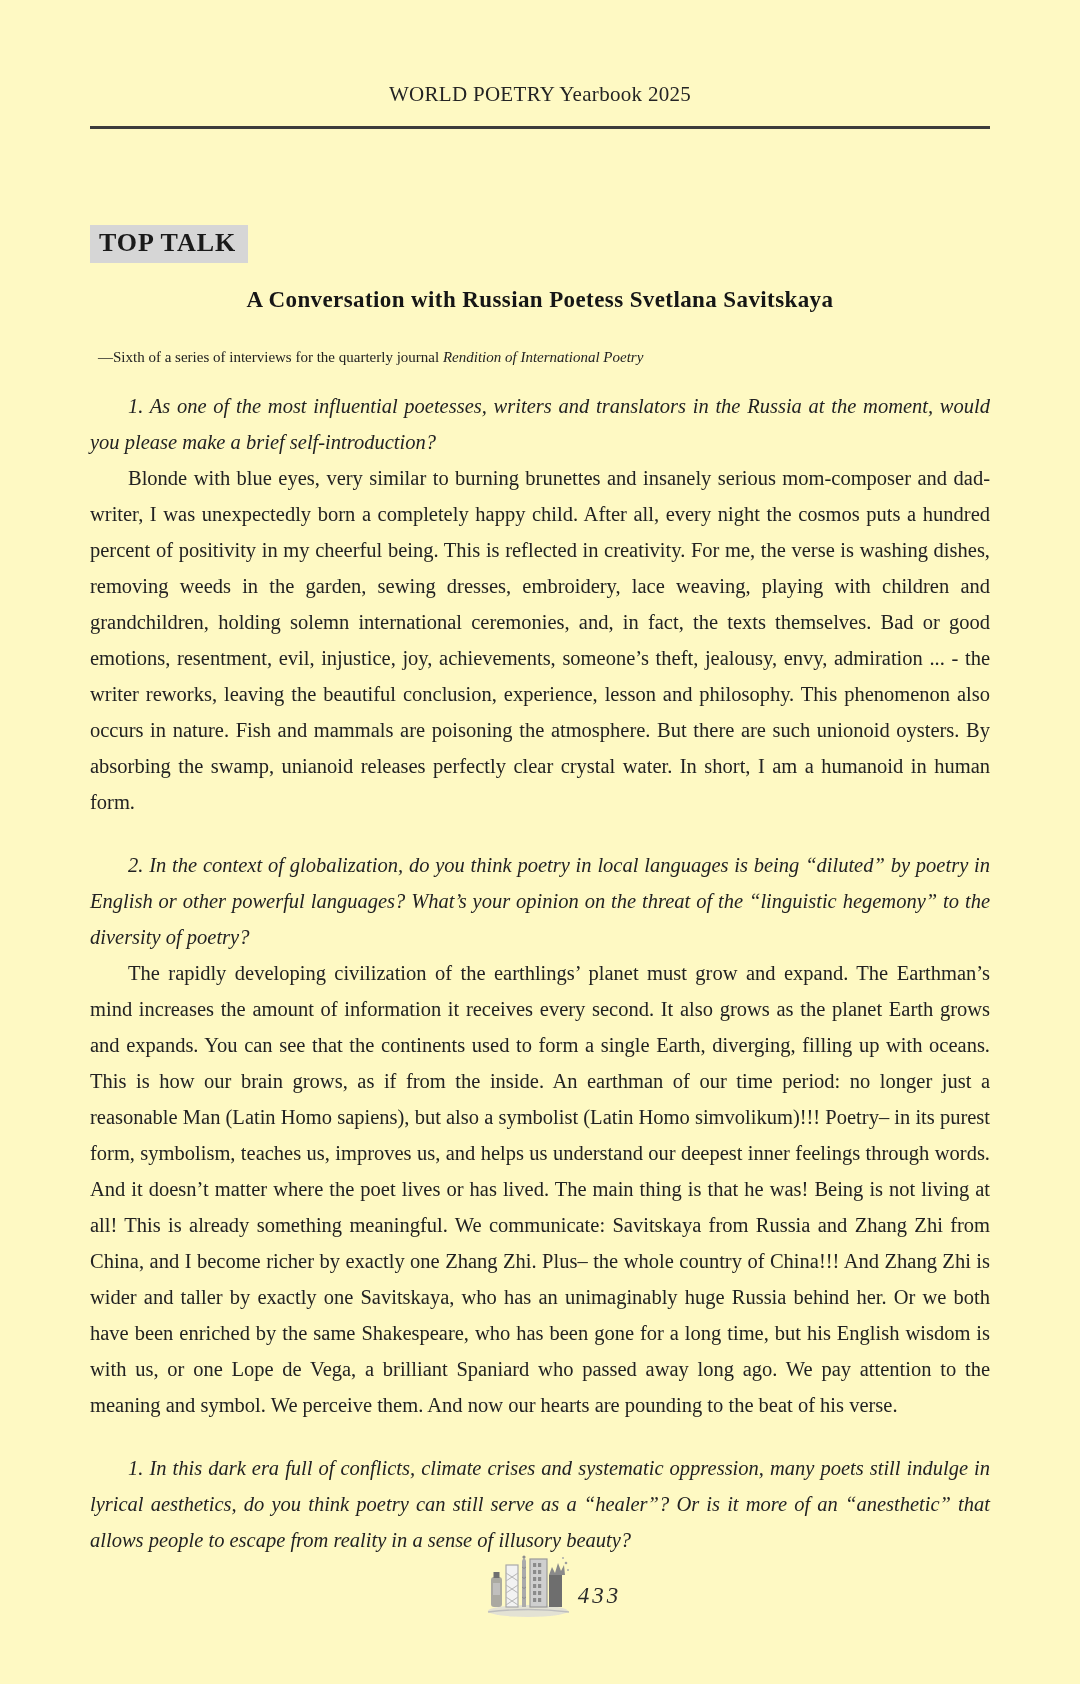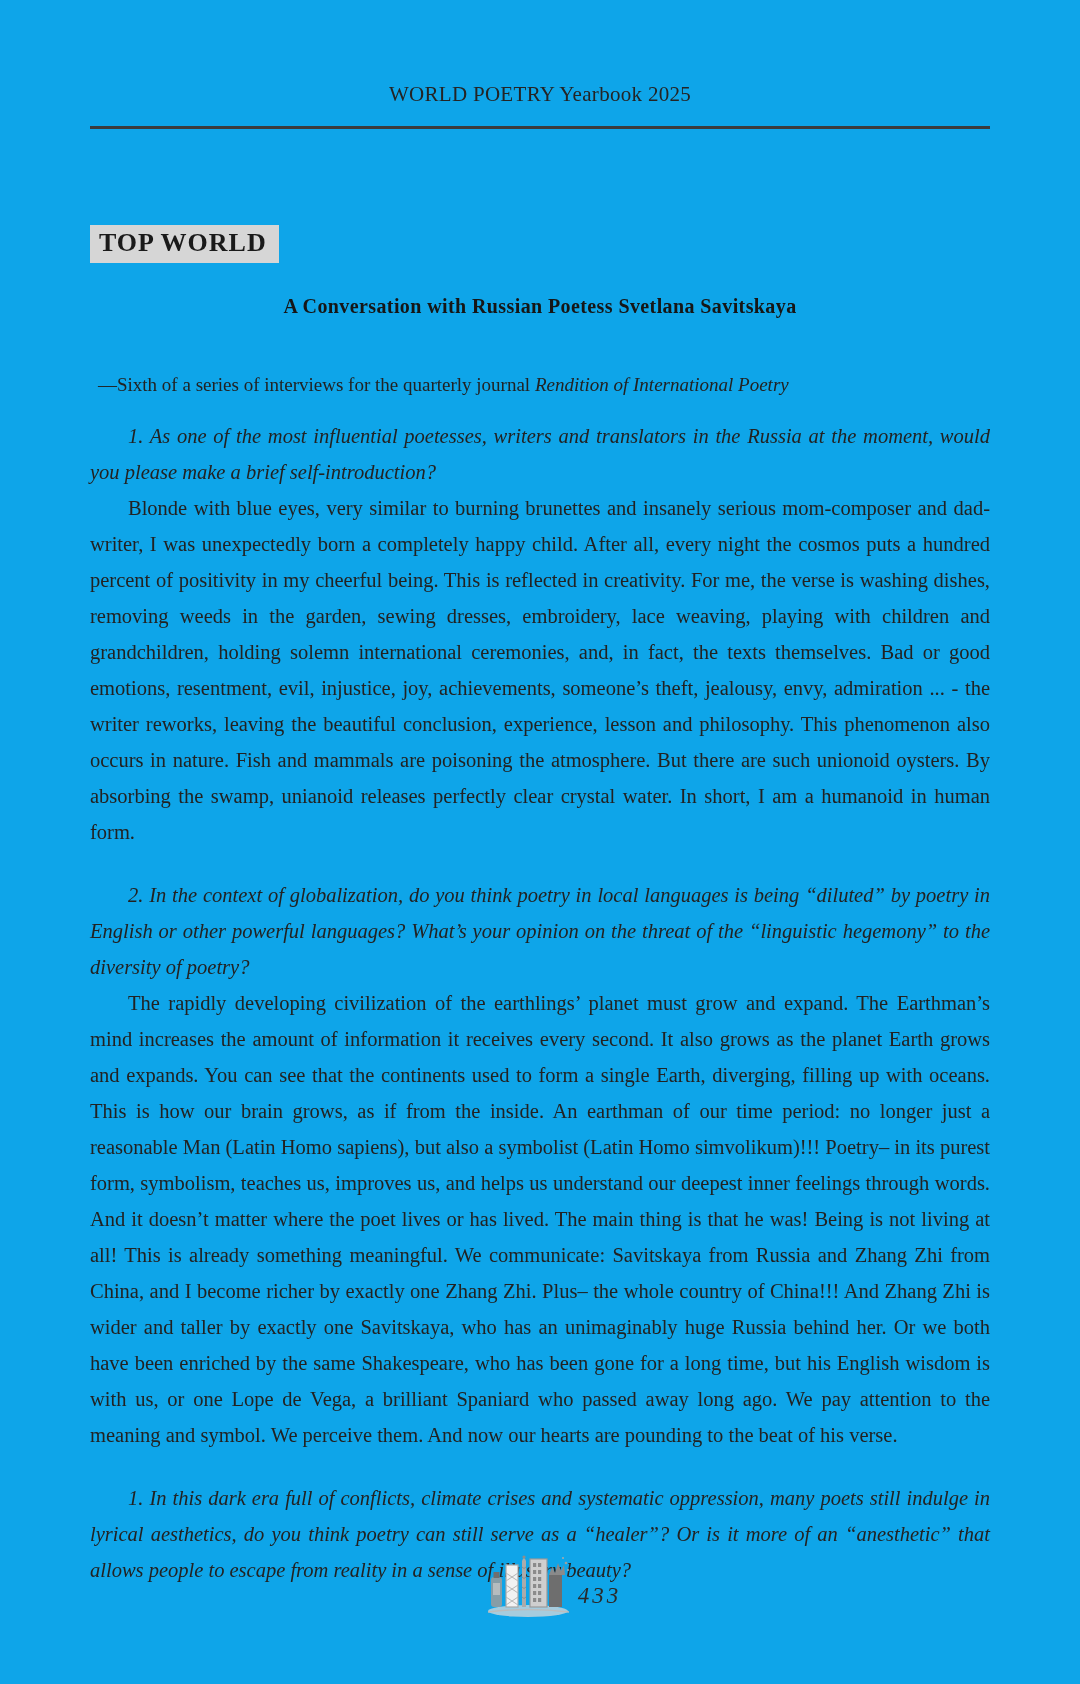--- a/index.html
+++ b/index.html
@@ -1,20 +1,20 @@
 <!DOCTYPE html>
 <html><head>
 <meta charset="utf-8">
 <style>
   html,body{margin:0;padding:0;background:#e9e9e9;}
   .page{
     position:relative;
     width:1080px;height:1684px;
     margin:0 auto;
-    background:#0ea5e9;
+    background:#fef9c3;
     font-family:"Liberation Serif","DejaVu Serif",serif;
     color:#1e1e1e;
     overflow:hidden;
   }
   .content{padding:0 90px;}
   .running-head{
     padding-top:82px;
     text-align:center;
     font-size:21px;
     letter-spacing:0.3px;
@@ -29,30 +29,30 @@
     display:inline-block;
     margin-top:88px;
     background:#d6d6d6;
     padding:3px 12px 5px 9px;
     font-size:26px;
     font-weight:bold;
     letter-spacing:1px;
     color:#1a1a1a;
   }
   .article-title{
-    margin-top:32px;
+    margin-top:24px;
     text-align:center;
-    font-size:20px;
+    font-size:23px;
     font-weight:bold;
     letter-spacing:0.4px;
     color:#161616;
   }
   .subtitle{
-    margin-top:56px;
-    font-size:19px;
+    margin-top:36px;
+    font-size:15px;
     text-indent:8px;
     color:#222;
   }
   .subtitle .journal{font-style:italic;}
   .qa p{
     margin:0;
     font-size:20.5px;
     line-height:36px;
     text-align:justify;
     text-indent:38px;
@@ -84,21 +84,21 @@
 <body>
 
 <div class="page">
   <div class="content">
 
     <div class="running-head">WORLD POETRY Yearbook 2025</div>
 
     <hr class="head-rule">
 
     <div>
-      <span class="section-label">TOP WORLD</span>
+      <span class="section-label">TOP TALK</span>
     </div>
 
     <h1 class="article-title">A Conversation with Russian Poetess Svetlana Savitskaya</h1>
 
     <p class="subtitle"><span>—Sixth of a series of interviews for the quarterly journal </span><span class="journal">Rendition of International Poetry</span></p>
 
     <div class="qa">
       <p class="question">1. As one of the most influential poetesses, writers and translators in the Russia at the moment, would you please make a brief self-introduction?</p>
       <p class="answer">Blonde with blue eyes, very similar to burning brunettes and insanely serious mom-composer and dad-writer, I was unexpectedly born a completely happy child. After all, every night the cosmos puts a hundred percent of positivity in my cheerful being. This is reflected in creativity. For me, the verse is washing dishes, removing weeds in the garden, sewing dresses, embroidery, lace weaving, playing with children and grandchildren, holding solemn international ceremonies, and, in fact, the texts themselves. Bad or good emotions, resentment, evil, injustice, joy, achievements, someone’s theft, jealousy, envy, admiration ... - the writer reworks, leaving the beautiful conclusion, experience, lesson and philosophy. This phenomenon also occurs in nature. Fish and mammals are poisoning the atmosphere. But there are such unionoid oysters. By absorbing the swamp, unianoid releases perfectly clear crystal water. In short, I am a humanoid in human form.</p>
 

